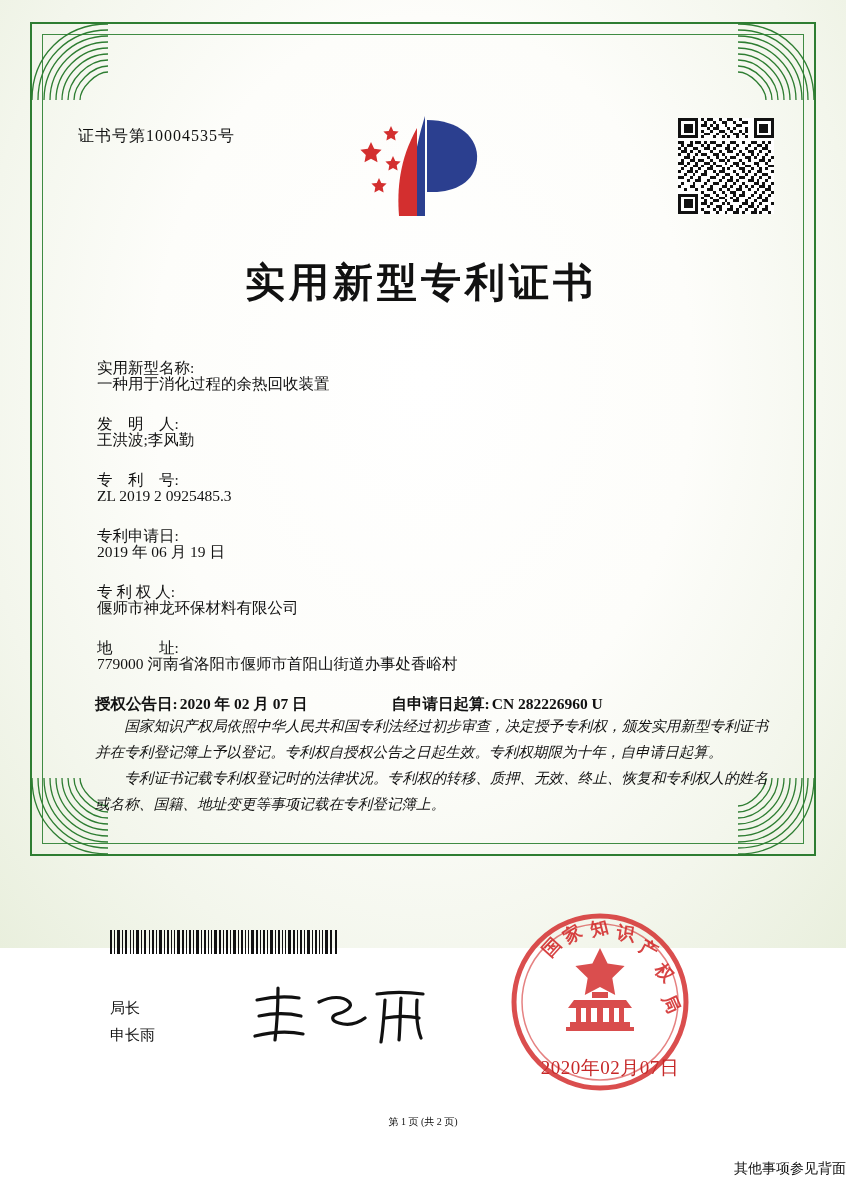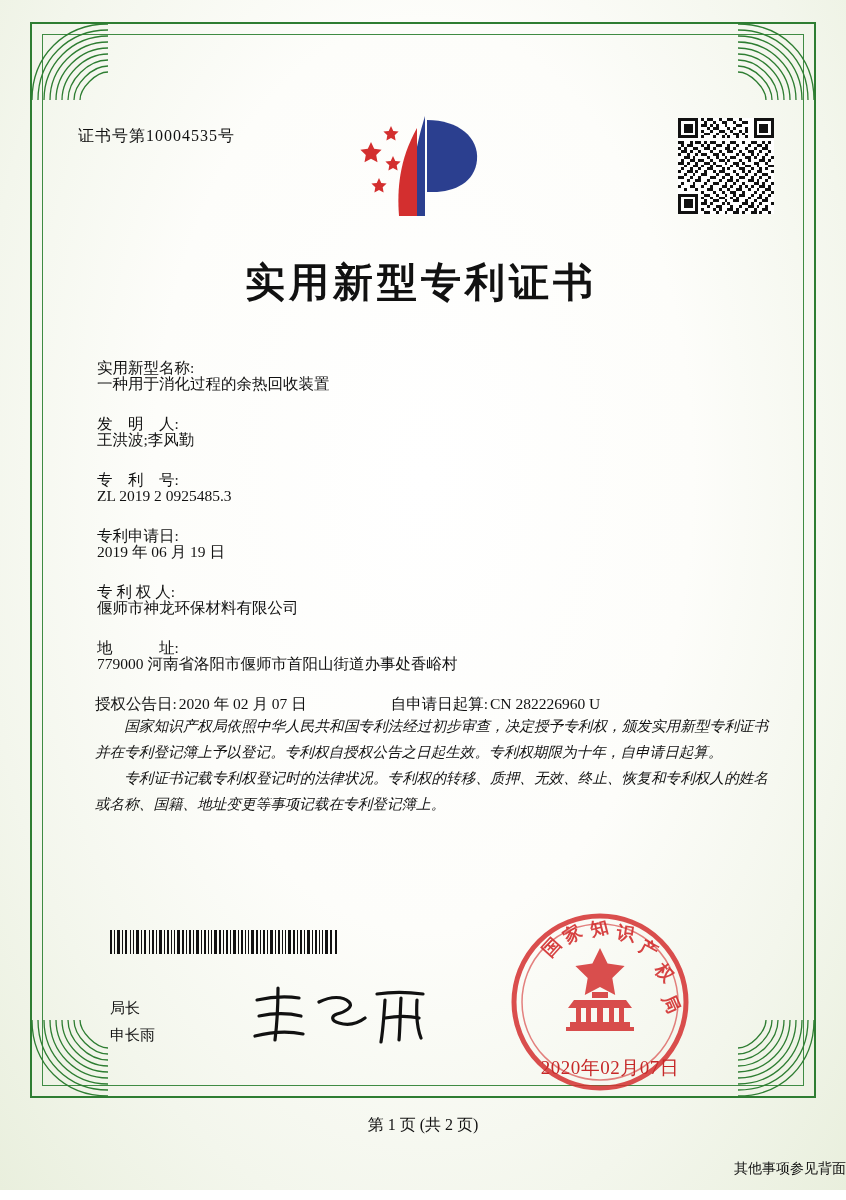--- a/index.html
+++ b/index.html
@@ -5,21 +5,21 @@
   html,body{margin:0;padding:0;}
   body{
     width:846px;height:1200px;
     background:#ffffff;
     font-family:"Liberation Serif","DejaVu Serif",serif;
     color:#1a1a1a;
     position:relative;
     overflow:hidden;
   }
   .page{
-    position:absolute;left:0;top:0;width:846px;height:1190px;
+    position:absolute;left:0;top:0;width:846px;height:948px;
     background:
       radial-gradient(ellipse at 50% 40%, #ffffff 0%, #fdfdfa 45%, #f3f6ec 75%, #e9efdd 100%);
   }
   
   .border-outer{
     position:absolute;left:30px;top:22px;right:30px;bottom:92px;
     border:2px solid #2e7d32;
   }
   .border-inner{
     position:absolute;left:42px;top:34px;right:42px;bottom:104px;
@@ -68,21 +68,21 @@
     white-space:pre;
     color:#111;
     font-size:15.5px;
   }
   .f-value{
     color:#111;font-size:15.5px;margin-left:2px;
   }
   .field-row2{
     display:flex;align-items:baseline;margin-bottom:22px;
   }
-  .field-row2 .grp{display:flex;align-items:center;}
+  .field-row2 .grp{display:flex;align-items:center;font-weight:bold;}
   .field-row2 .grp.second{margin-left:84px;}
 
   
   .paras{
     position:absolute;left:95px;right:78px;top:713px;
     font-size:14.6px;line-height:26px;color:#111;
     text-align:justify;
   }
   .paras p{margin:0 0 0 0;text-indent:2em;font-style:italic;}
 
@@ -102,21 +102,21 @@
     position:absolute;left:508px;top:910px;width:185px;height:185px;
   }
   .seal-date{
     position:absolute;left:530px;top:1055px;width:160px;text-align:center;
     color:#c62828;font-size:19px;letter-spacing:0.5px;
     font-family:"Liberation Serif","DejaVu Serif",serif;
   }
   
   .page-num{
     position:absolute;left:0;right:0;top:1115px;text-align:center;
-    font-size:16px;color:#111;
+    font-size:10px;color:#111;
   }
   .footer-note{
     position:absolute;left:0;right:0;top:1160px;text-align:right;
     font-size:14px;color:#111;
   }
 </style>
 </head>
 <body>
 
 <div class="page">

